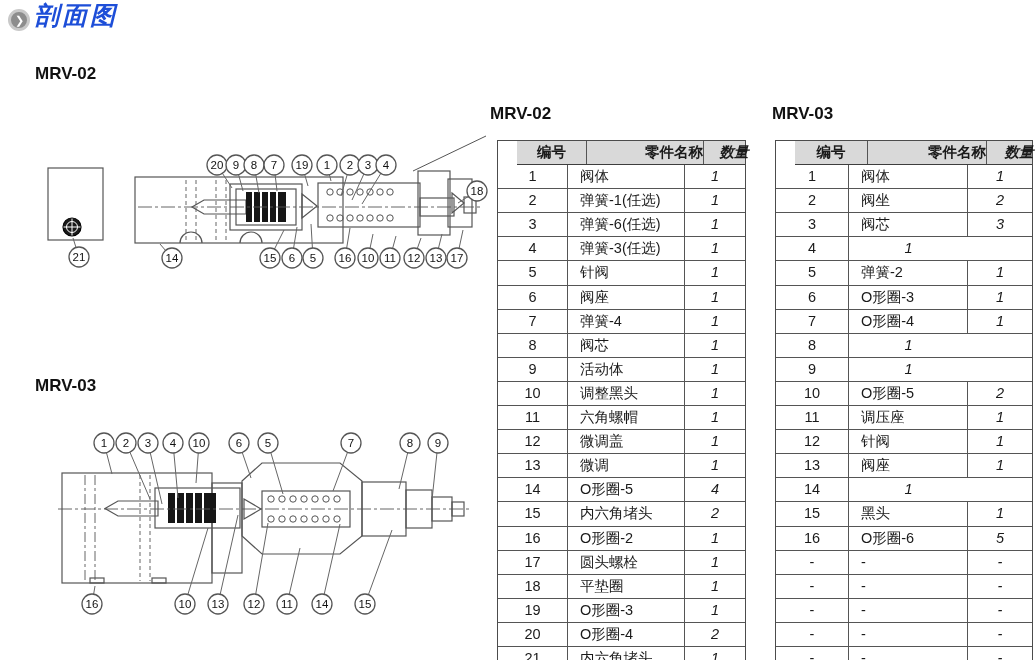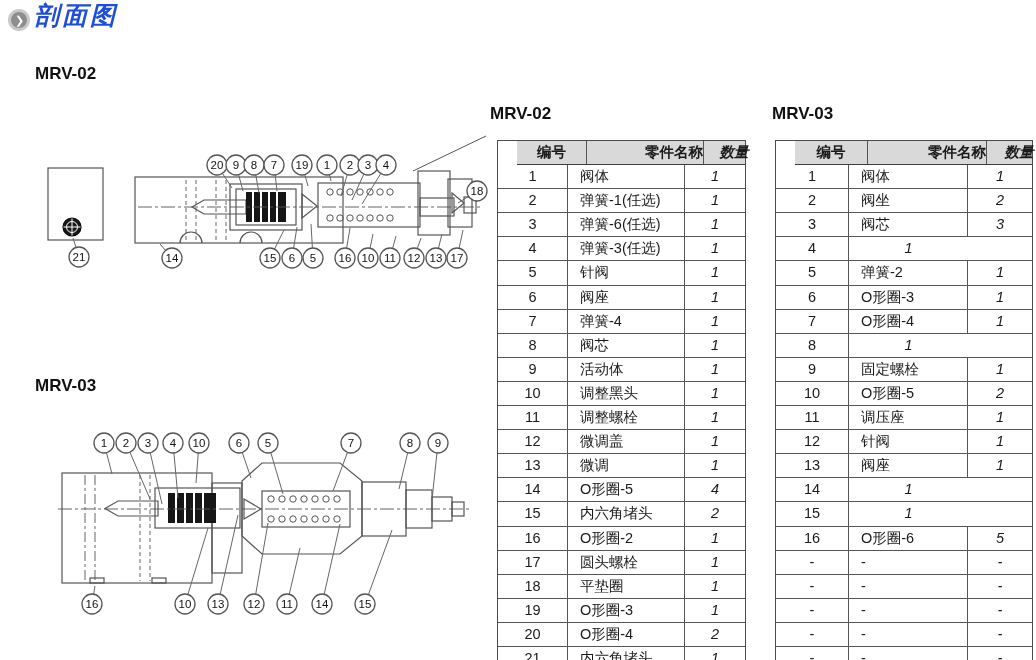--- a/index.html
+++ b/index.html
@@ -413,21 +413,21 @@
         <div class="t-cell c-name">活动体</div>
         <div class="t-cell c-qty">1</div>
       </div>
       <div class="t-row">
         <div class="t-cell c-num">10</div>
         <div class="t-cell c-name">调整黑头</div>
         <div class="t-cell c-qty">1</div>
       </div>
       <div class="t-row">
         <div class="t-cell c-num">11</div>
-        <div class="t-cell c-name">调整螺栓</div>
+        <div class="t-cell c-name">六角螺帽</div>
         <div class="t-cell c-qty">1</div>
       </div>
       <div class="t-row">
         <div class="t-cell c-num">12</div>
         <div class="t-cell c-name">微调盖</div>
         <div class="t-cell c-qty">1</div>
       </div>
       <div class="t-row">
         <div class="t-cell c-num">13</div>
         <div class="t-cell c-name">微调</div>
@@ -515,21 +515,20 @@
         <div class="t-cell c-num">7</div>
         <div class="t-cell c-name">O形圈-4</div>
         <div class="t-cell c-qty">1</div>
       </div>
       <div class="t-row">
         <div class="t-cell c-num">8</div>
         <div class="t-cell c-qty">1</div>
       </div>
       <div class="t-row">
         <div class="t-cell c-num">9</div>
-        <div class="t-cell c-name">固定螺栓</div>
         <div class="t-cell c-qty">1</div>
       </div>
       <div class="t-row">
         <div class="t-cell c-num">10</div>
         <div class="t-cell c-name">O形圈-5</div>
         <div class="t-cell c-qty">2</div>
       </div>
       <div class="t-row">
         <div class="t-cell c-num">11</div>
         <div class="t-cell c-name">调压座</div>
@@ -544,20 +543,21 @@
         <div class="t-cell c-num">13</div>
         <div class="t-cell c-name">阀座</div>
         <div class="t-cell c-qty">1</div>
       </div>
       <div class="t-row">
         <div class="t-cell c-num">14</div>
         <div class="t-cell c-qty">1</div>
       </div>
       <div class="t-row">
         <div class="t-cell c-num">15</div>
+        <div class="t-cell c-name">黑头</div>
         <div class="t-cell c-qty">1</div>
       </div>
       <div class="t-row">
         <div class="t-cell c-num">16</div>
         <div class="t-cell c-name">O形圈-6</div>
         <div class="t-cell c-qty">5</div>
       </div>
       <div class="t-row">
         <div class="t-cell c-num">-</div>
         <div class="t-cell c-name">-</div>

